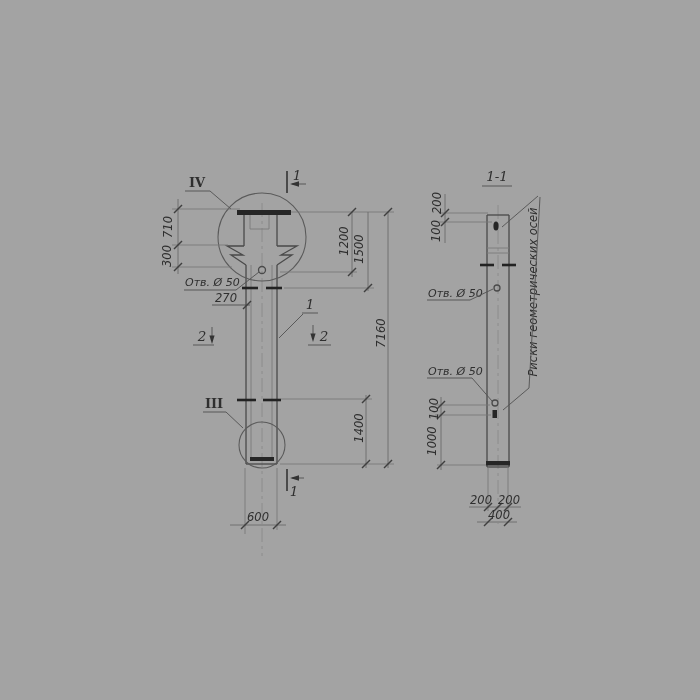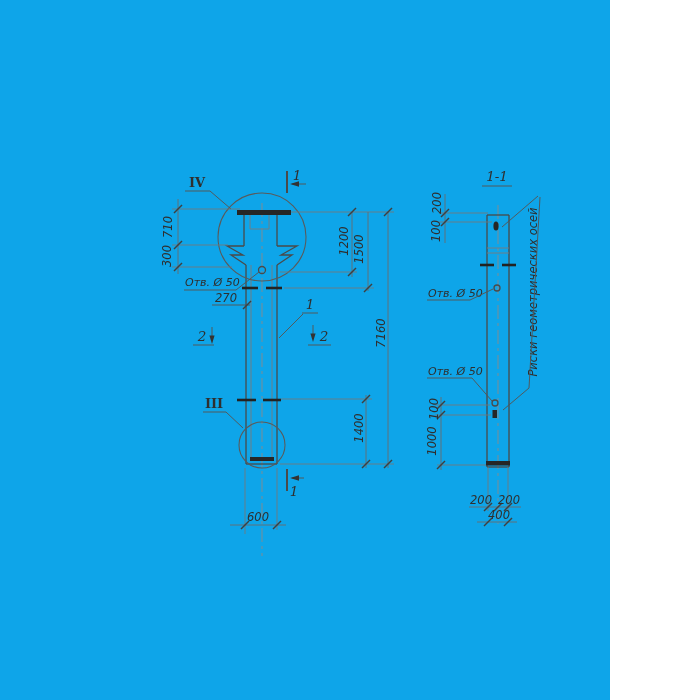--- a/index.html
+++ b/index.html
@@ -1,17 +1,17 @@
 <!DOCTYPE html>
 <html><head>
 <meta charset="utf-8">
 <style>
   html,body{margin:0;padding:0;background:#ffffff;}
   .canvas{
-    position:relative;width:610px;height:700px;background:#0ea5e9;
+    position:relative;width:700px;height:700px;background:#a3a3a3;
     font-family:"DejaVu Sans",sans-serif;overflow:hidden;
   }
   svg{position:absolute;left:0;top:0;}
   
   .outline{stroke:#4a4a4a;stroke-width:1.3;fill:none;}
   .inner{stroke:#7a7a7a;stroke-width:0.9;fill:none;}
   .dimline{stroke:#6b6b6b;stroke-width:0.9;fill:none;}
   .extline{stroke:#767676;stroke-width:0.85;fill:none;}
   .centerline{stroke:#8a8a8a;stroke-width:0.9;fill:none;stroke-dasharray:14 4 3 4;}
   .tick{stroke:#3f3f3f;stroke-width:1.4;}

